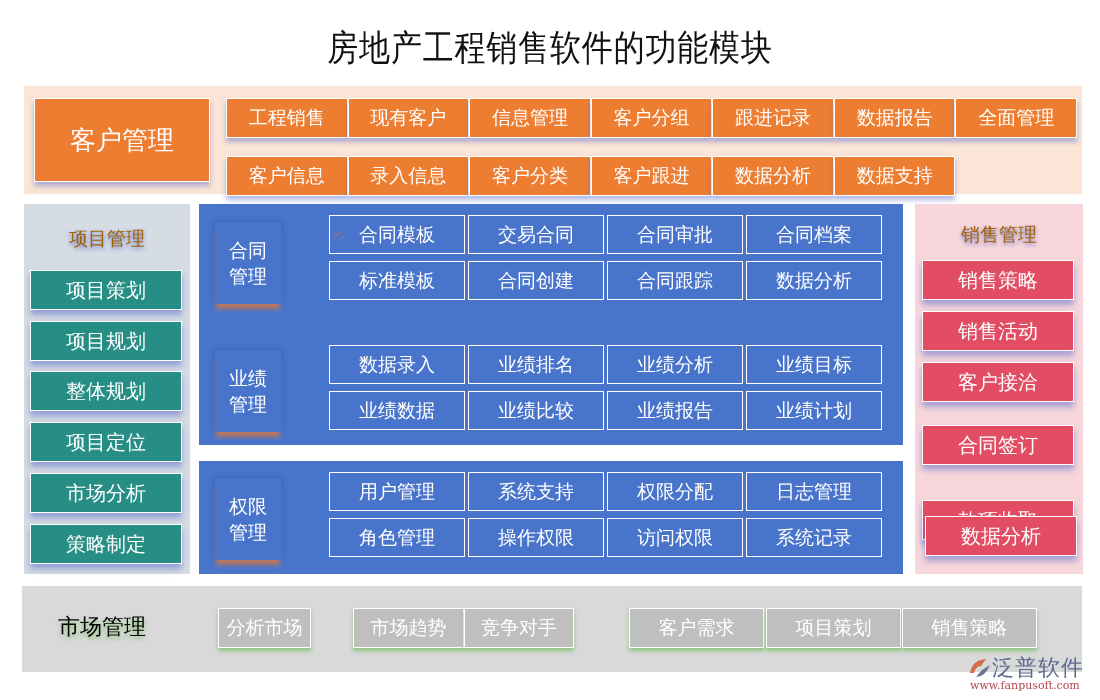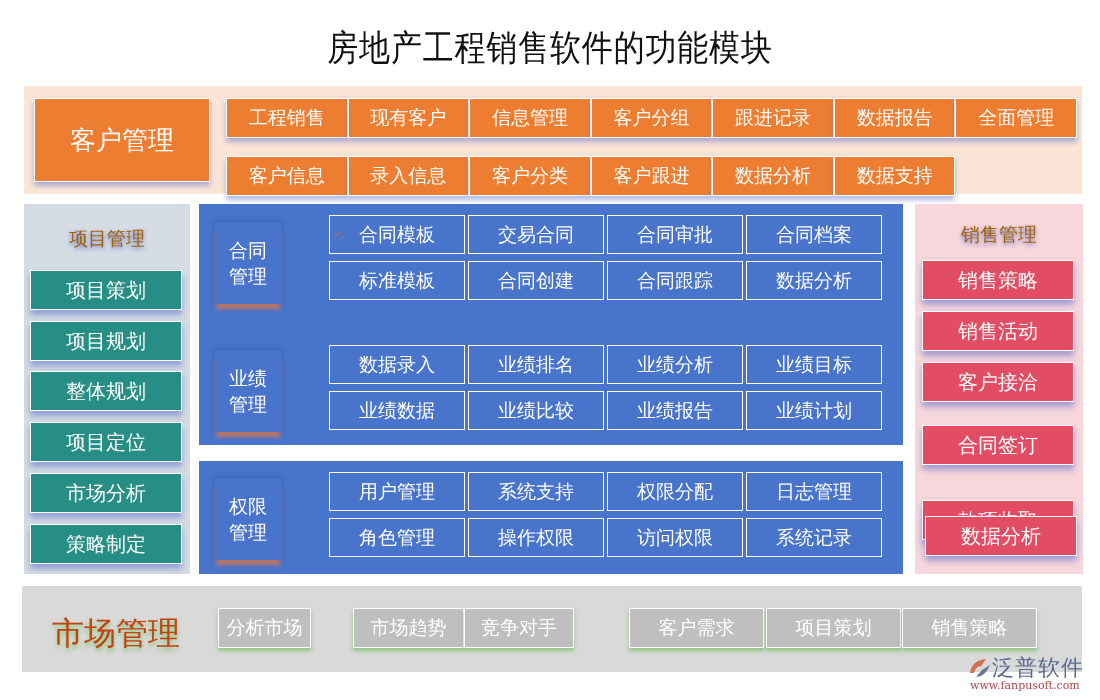--- a/index.html
+++ b/index.html
@@ -37,21 +37,21 @@
   .blue-cell { border:1.5px solid #fff; color:#fff; font-size:19px; display:flex; align-items:center; justify-content:center; }
 
   
   .sales-panel { position:absolute; left:915px; top:204px; width:168px; height:370px; background:#f8d7dc; }
   .sales-item { position:absolute; width:152px; height:40px; background:#e24d63; border:1px solid #fff;
     color:#fff; font-size:20px; display:flex; align-items:center; justify-content:center;
     box-shadow:0 5px 6px rgba(80,100,200,0.5); }
 
   
   .market-band { position:absolute; left:22px; top:586px; width:1060px; height:86px; background:#d9d9d9; }
-  .market-head { position:absolute; left:52px; top:612px; font-size:32px; color:#c2410c;
+  .market-head { position:absolute; left:58px; top:612px; font-size:22px; color:#000000;
     text-shadow:0 3px 4px rgba(110,190,90,0.85); }
   .market-item { position:absolute; top:608px; height:40px; background:#bfbfbf; border:1px solid #fff; color:#fff;
     font-size:19px; display:flex; align-items:center; justify-content:center;
     box-shadow:0 3px 4px rgba(110,190,90,0.7); }
 
   
   .logo { position:absolute; left:968px; top:655px; width:125px; height:40px; }
   .logo-mark { position:absolute; left:0; top:2px; width:24px; height:22px; }
   .logo-text { position:absolute; left:24px; top:-2px; font-size:22px; color:#5d6a8e; font-family:"DejaVu Sans","Liberation Sans",sans-serif; letter-spacing:1px;}
   .logo-url { position:absolute; left:2px; top:24px; font-size:11px; color:#b0454a; font-family:"DejaVu Serif","Liberation Serif",serif; }

